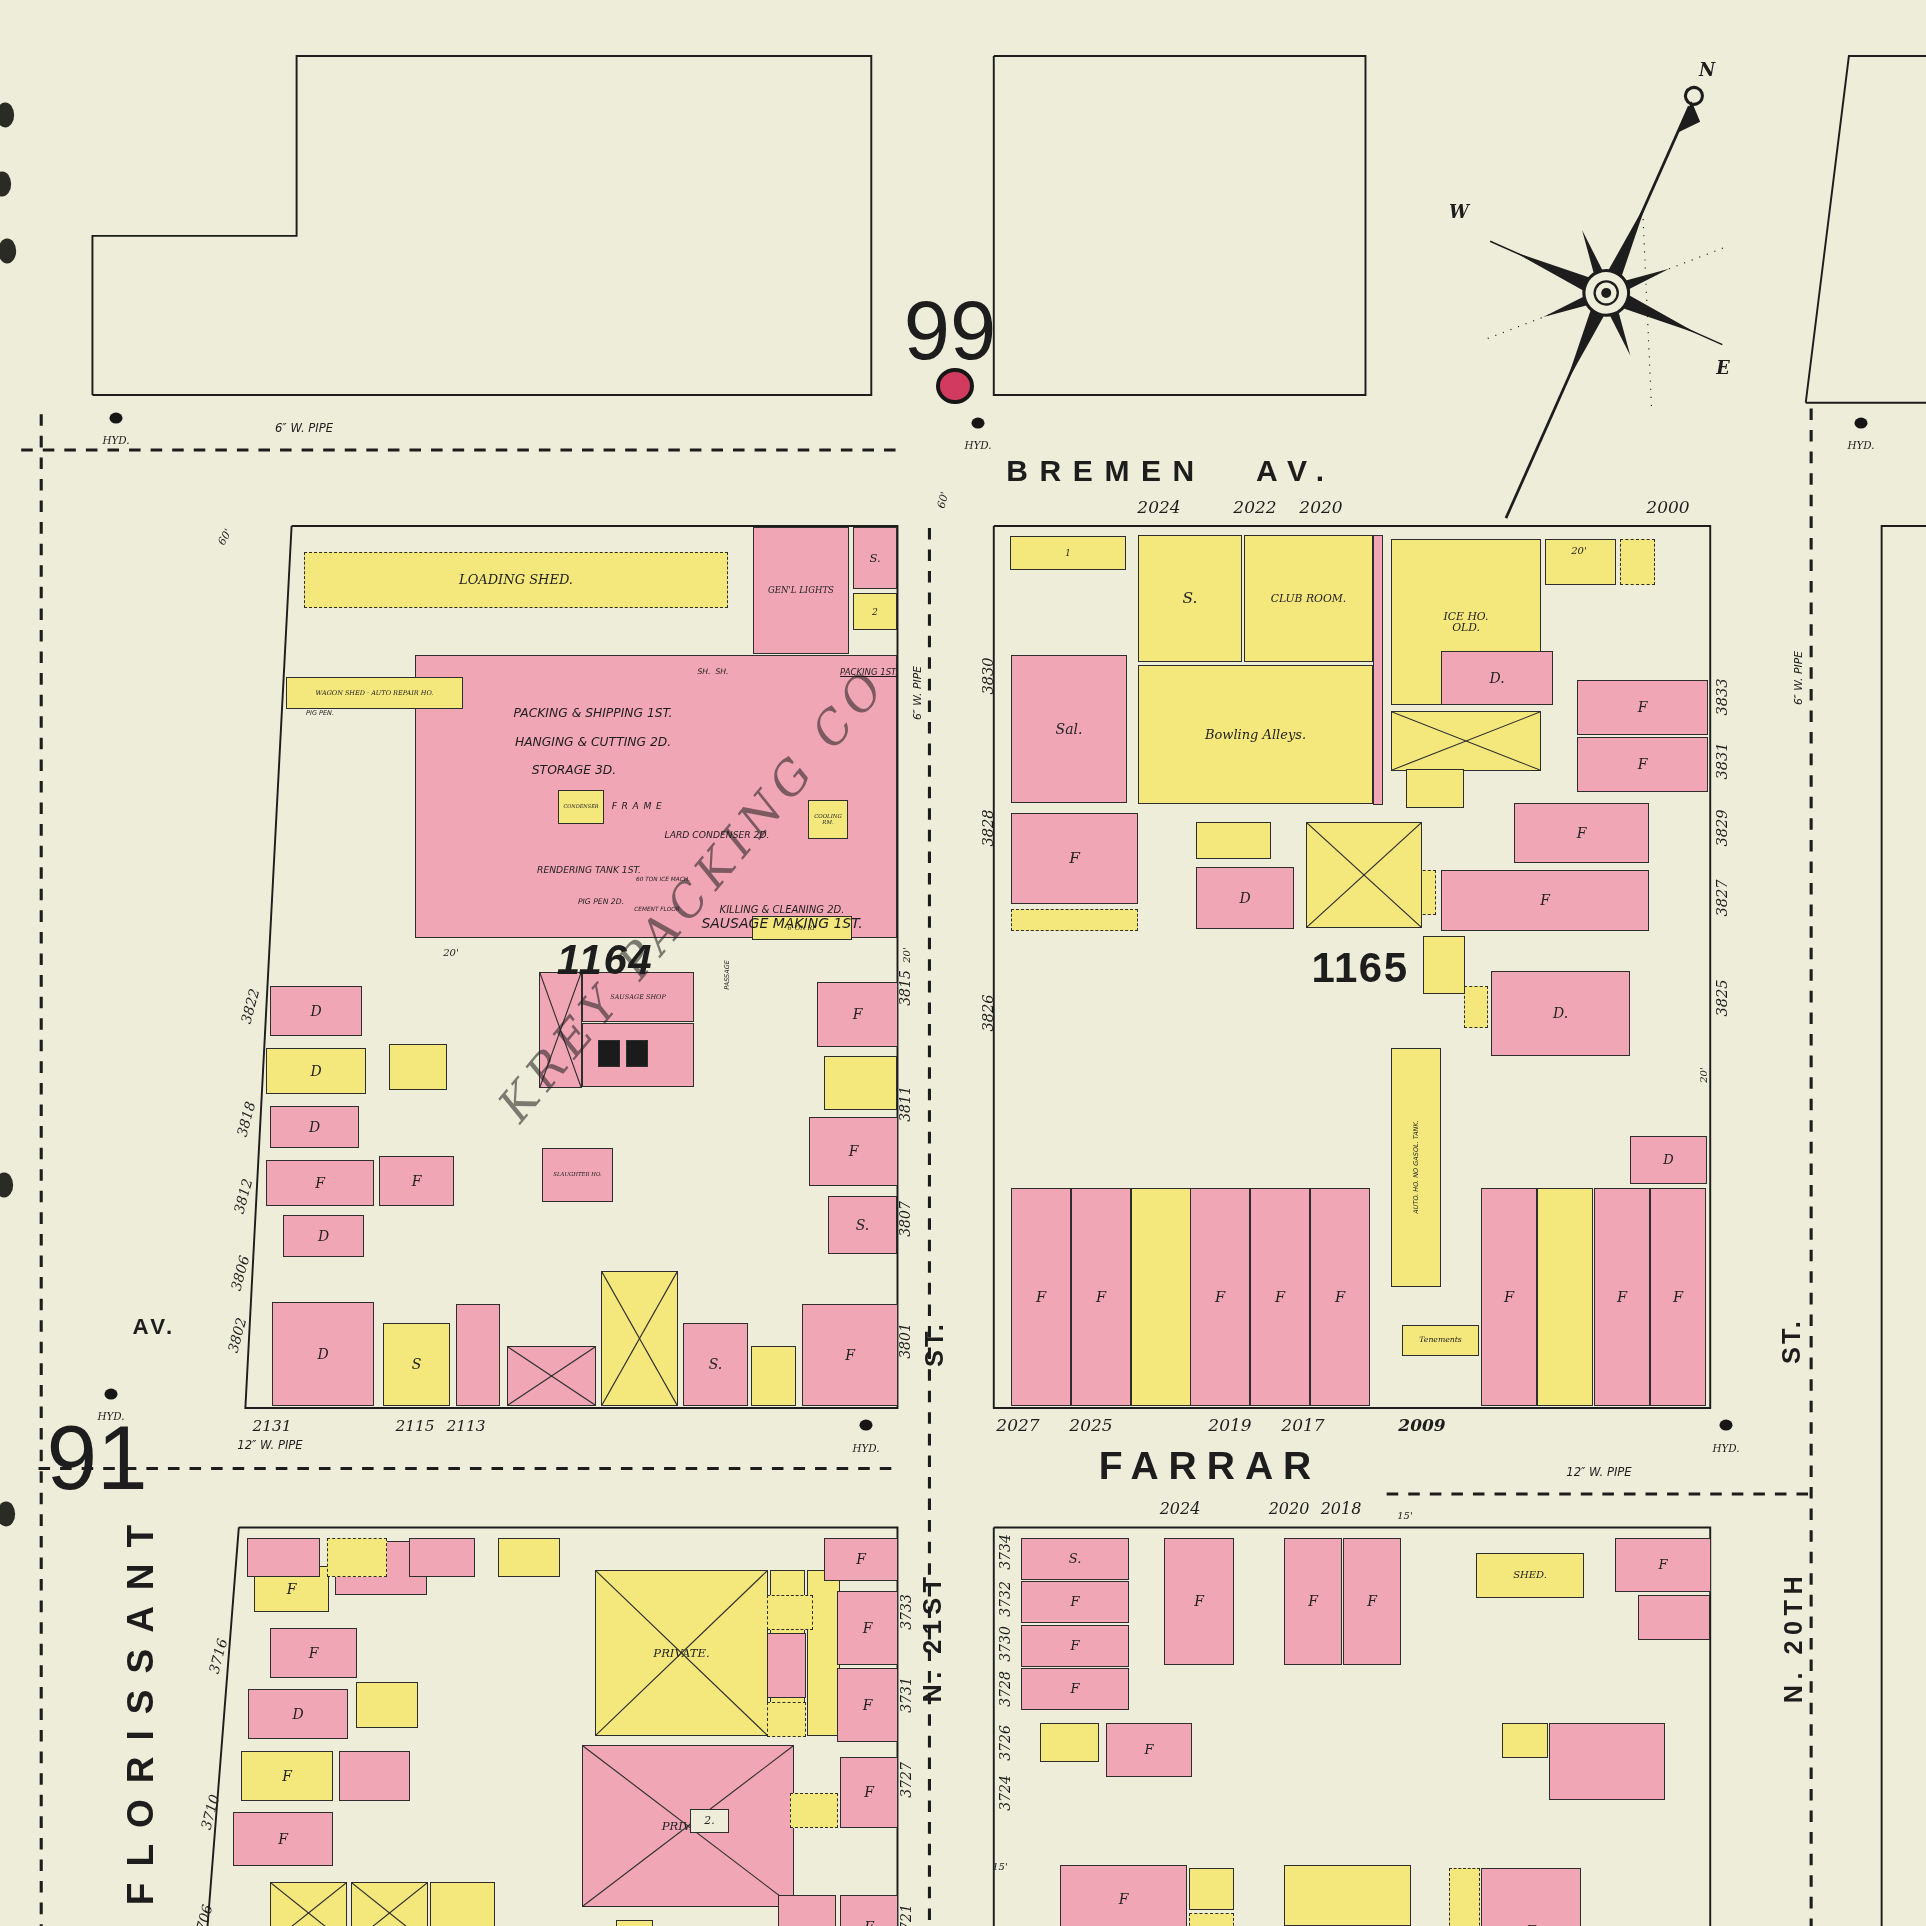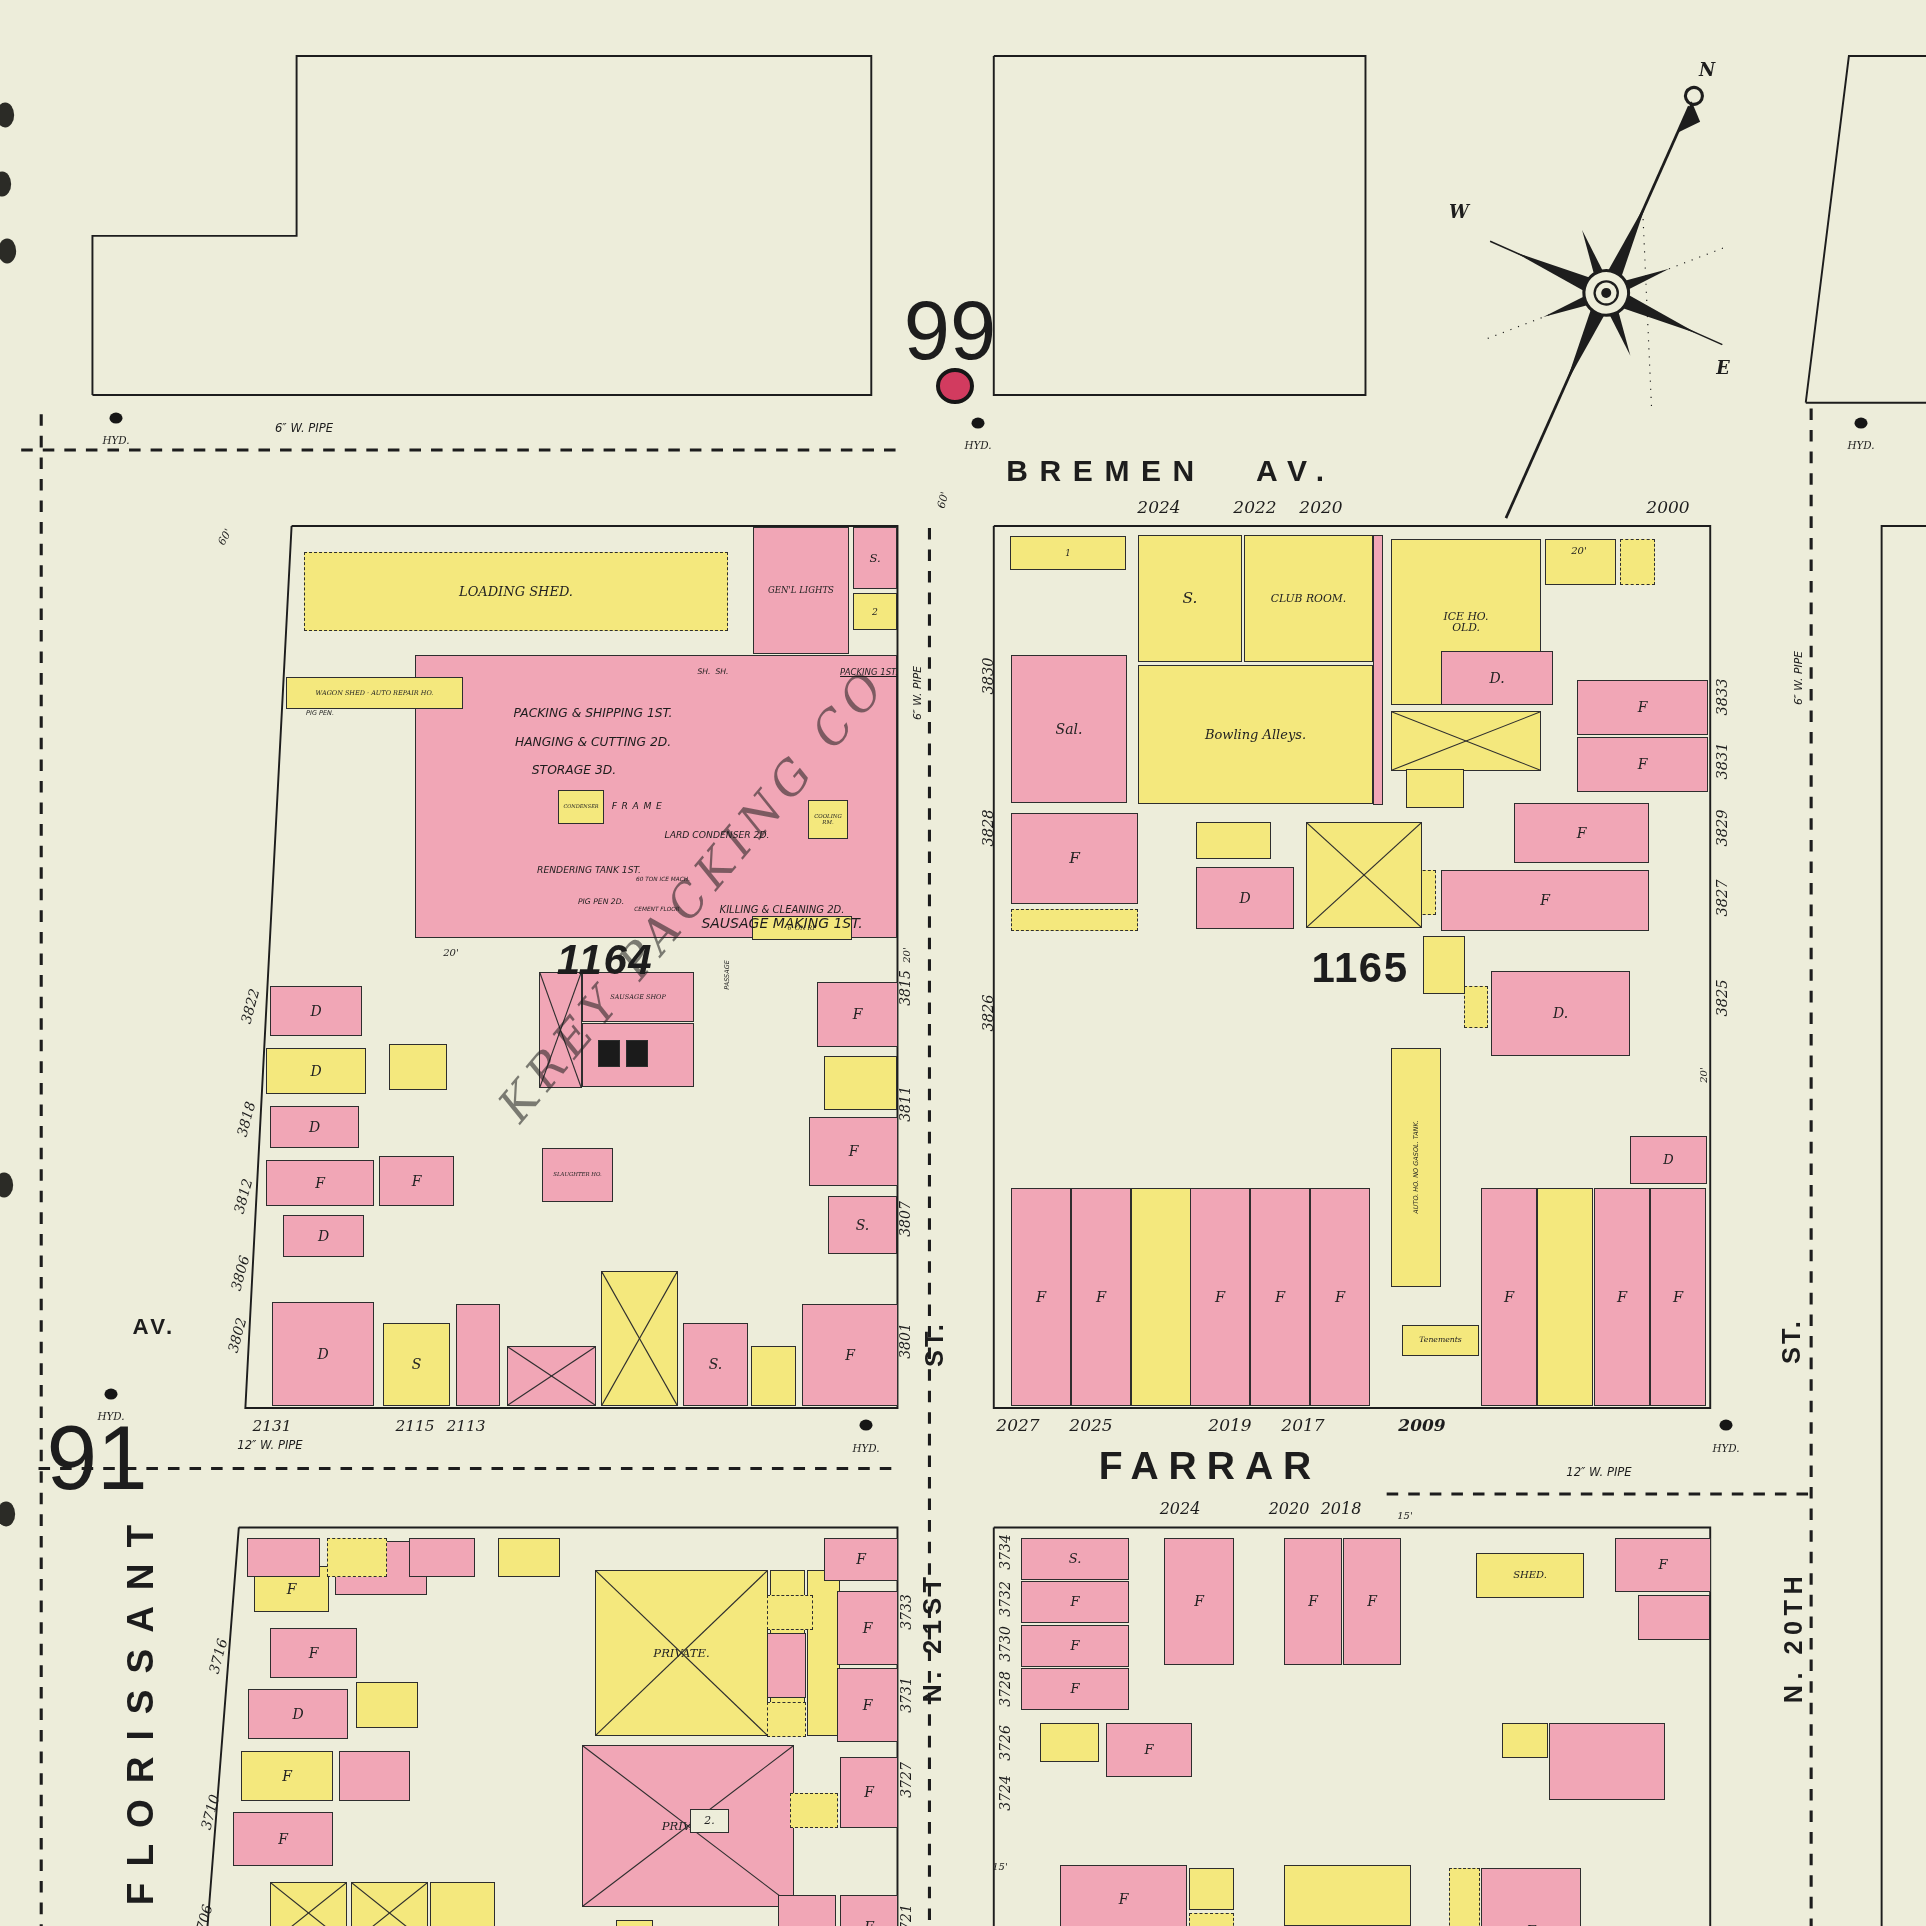--- a/index.html
+++ b/index.html
@@ -90,21 +90,21 @@
       <polyline points="100,3812 2340,3812" fill="none" stroke="#1d1d1d" stroke-width="8" stroke-dasharray="30 26"></polyline>
       <polyline points="3600,3878 4700,3878" fill="none" stroke="#1d1d1d" stroke-width="8" stroke-dasharray="30 26"></polyline>
       <polyline points="55,6445 980,6445" fill="none" stroke="#1d1d1d" stroke-width="8" stroke-dasharray="30 26"></polyline>
       <polyline points="4700,6408 6345,6408" fill="none" stroke="#1d1d1d" stroke-width="8" stroke-dasharray="30 26"></polyline>
       <polyline points="4702,1060 4702,6560" fill="none" stroke="#1d1d1d" stroke-width="8" stroke-dasharray="30 26"></polyline>
       <polyline points="2413,1370 2413,6555" fill="none" stroke="#1d1d1d" stroke-width="8" stroke-dasharray="30 26"></polyline>
       <polyline points="6322,1300 6322,6310" fill="none" stroke="#1d1d1d" stroke-width="8" stroke-dasharray="30 26"></polyline>
     </svg>
 
   <div id="gen" class="abs">
-      <div class="bld y dash" style="left: 304px; top: 552px; width: 424px; height: 79px;">
+      <div class="bld y dash" style="left: 304px; top: 552px; width: 424px; height: 56px;">
         <span style="font-size: 13px; white-space: pre-line;">LOADING SHED.</span>
       </div>
       <div class="bld p" style="left: 753px; top: 527px; width: 96px; height: 127px;">
         <span style="font-size: 8.5px; white-space: pre-line;">GEN'L LIGHTS</span>
       </div>
       <div class="bld p" style="left: 853px; top: 527px; width: 44px; height: 62px;">
         <span style="font-size: 11.6px; white-space: pre-line;">S.</span>
       </div>
       <div class="bld y" style="left: 853px; top: 593px; width: 44px; height: 37px;">
         <span style="font-size: 9.2px; white-space: pre-line;">2</span>

